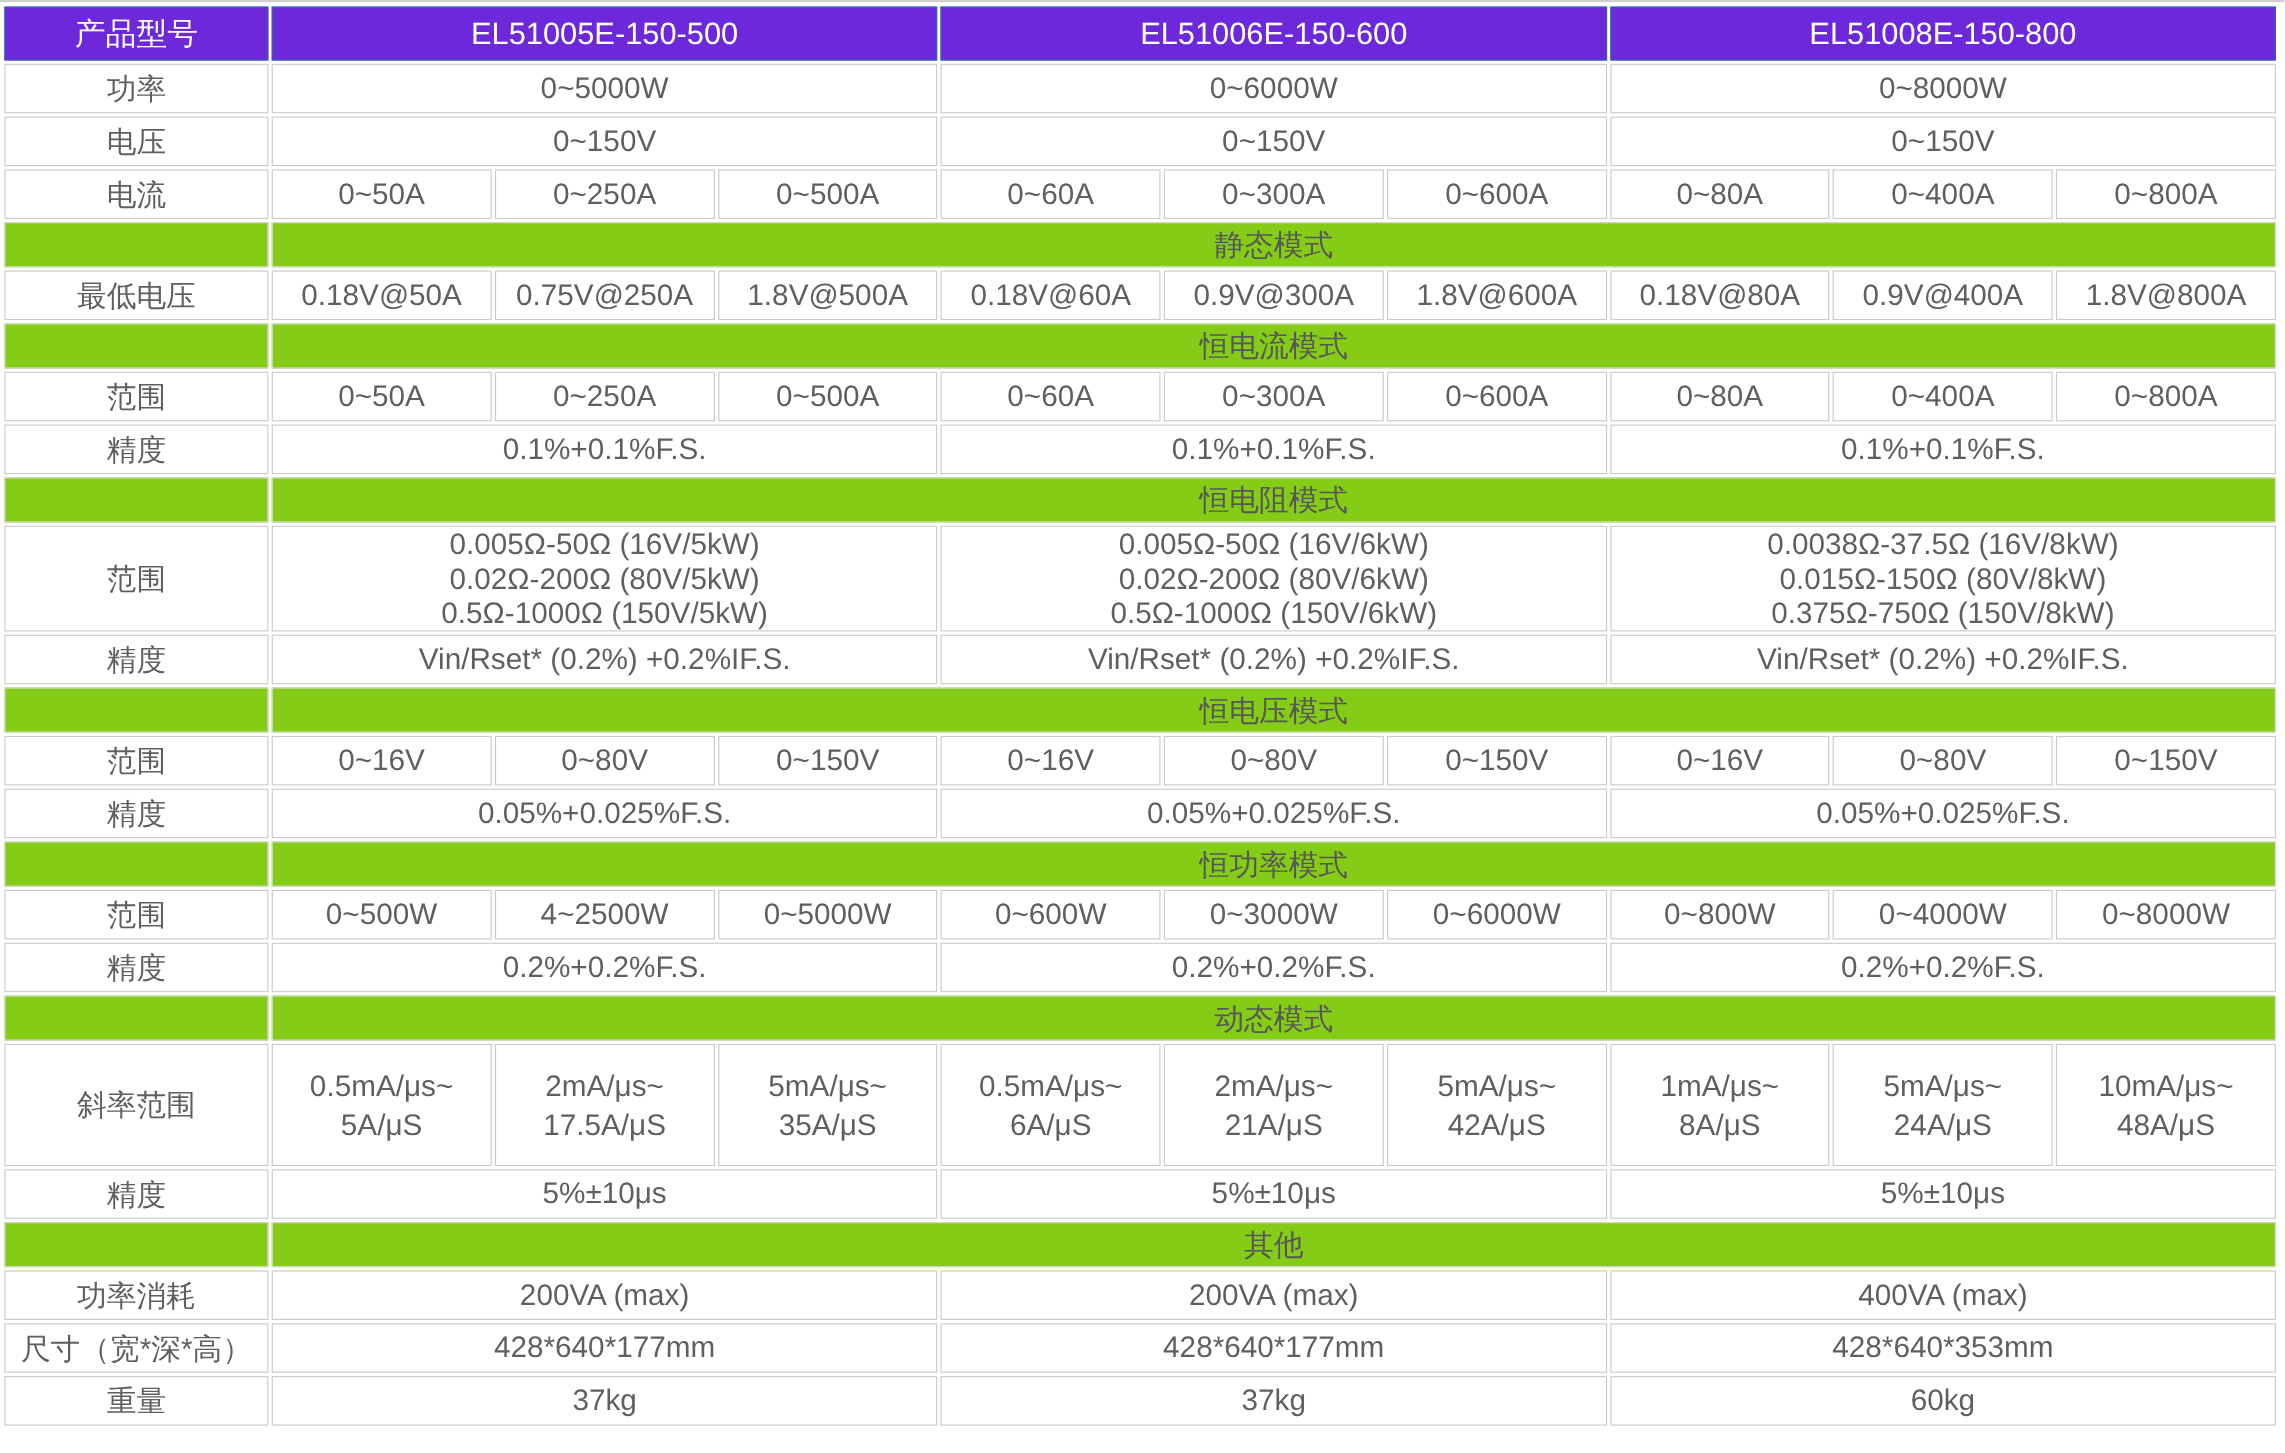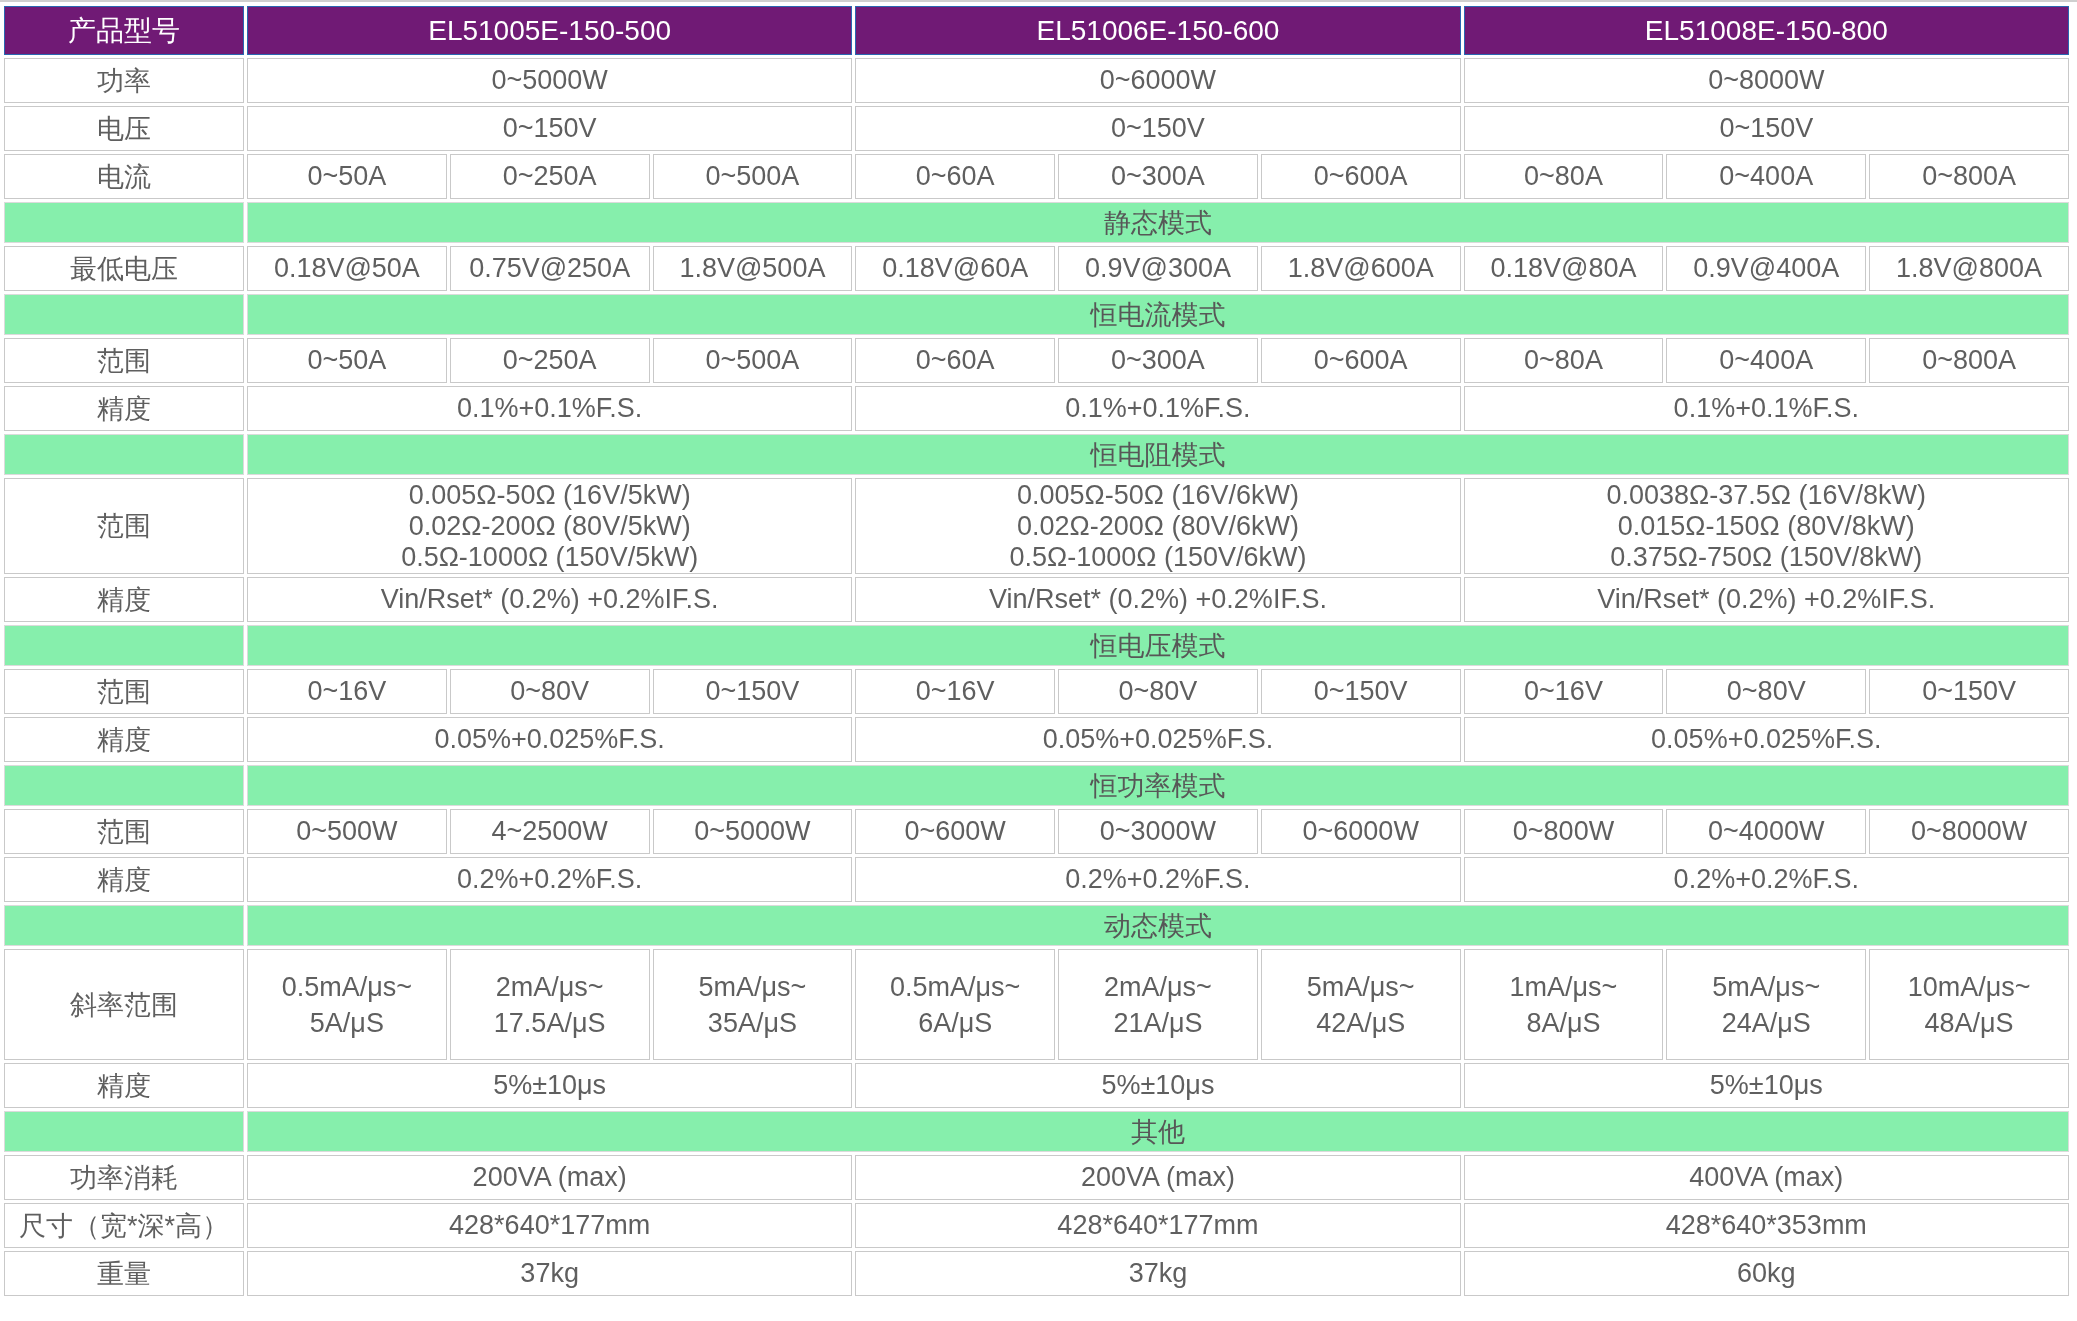--- a/index.html
+++ b/index.html
@@ -19,32 +19,32 @@
     box-sizing:border-box;
     border:1px solid #c9c9c9;
     background:#ffffff;
     text-align:center;
     vertical-align:middle;
     font-size:27px;
     padding:0 4px;
     overflow:hidden;
   }
   thead td{
-    background:#701a75;
+    background:#6d28d9;
     color:#ffffff;
     border:1px solid #2a67b1;
     font-size:28px;
     height:49px;
   }
   tbody tr{height:45px;}
   tbody tr.section{height:41px;}
   tbody tr.tall3{height:96px;}
   tbody tr.tall2{height:111px;}
   tr.section td{
-    background:#86efac;
+    background:#84cc16;
     border-color:#dbdbdb;
     color:#575757;
   }
   td.lab{}
   td.ml3{white-space:pre-line;line-height:31px;}
   td.ml2{white-space:pre-line;line-height:36px;}
 </style>
 </head>
 <body>
 

